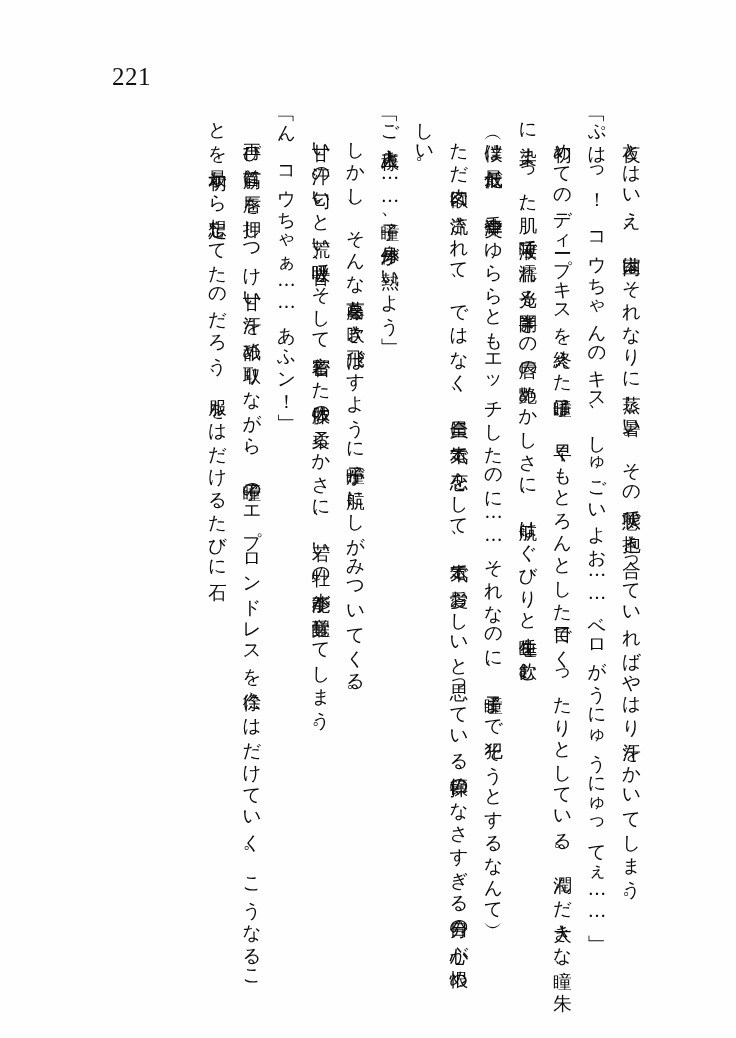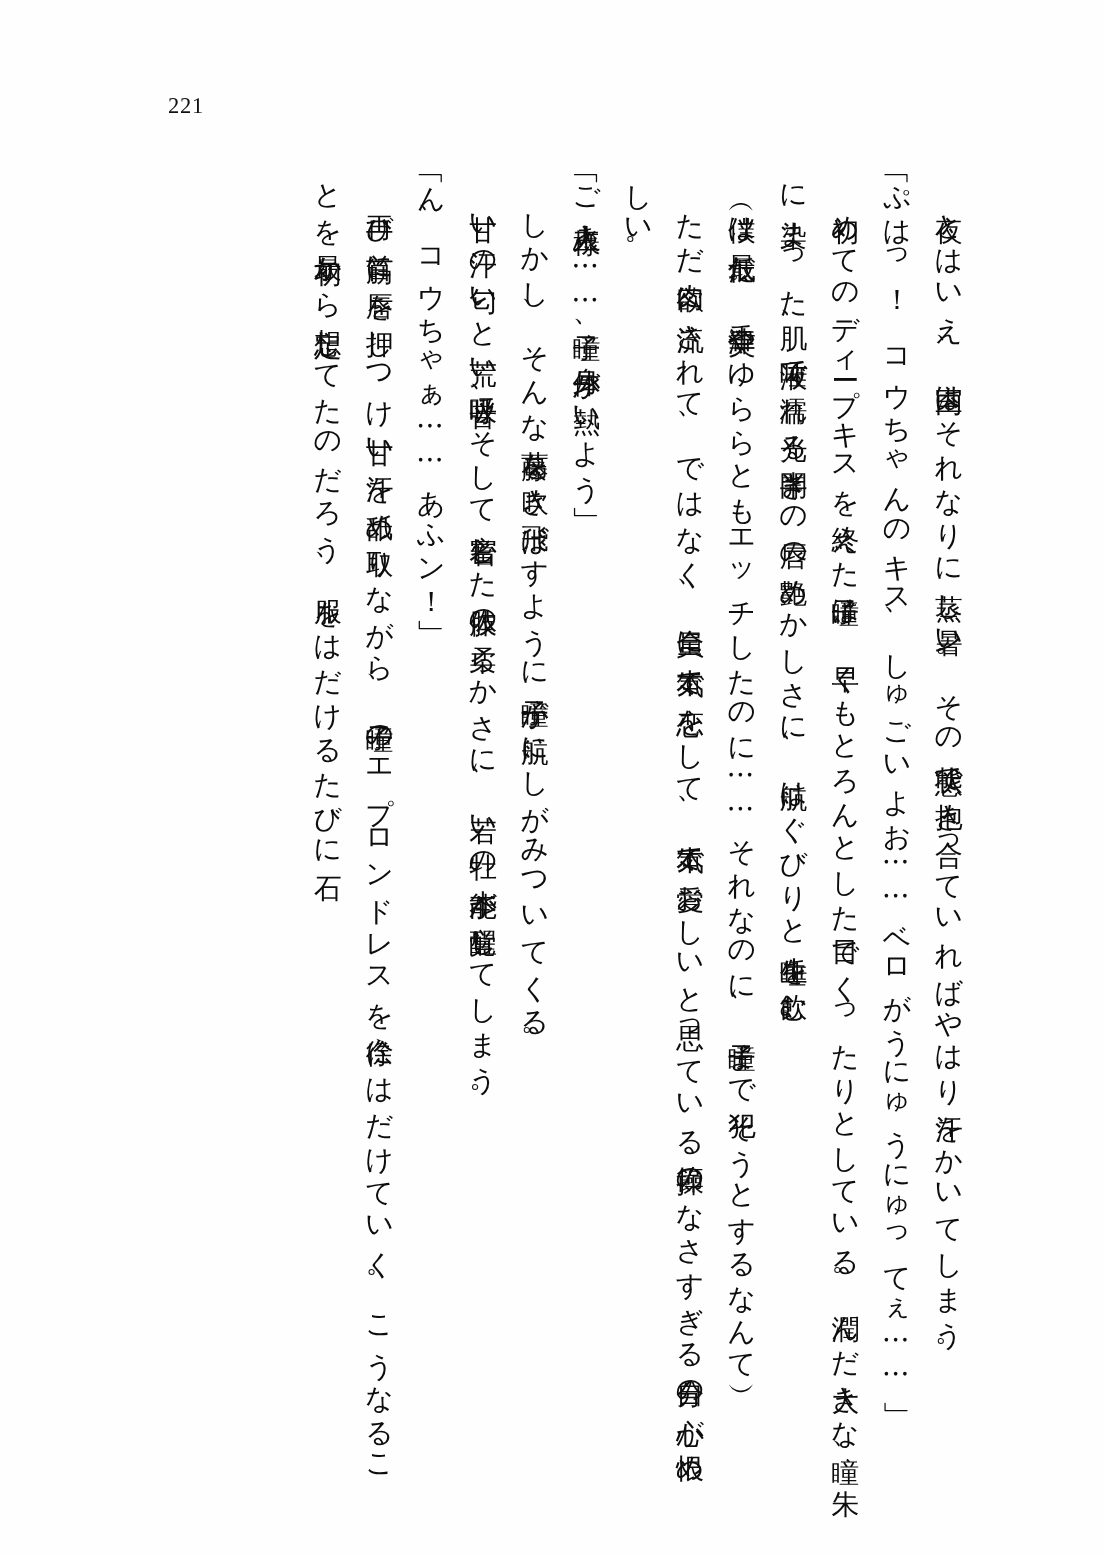--- a/index.html
+++ b/index.html
@@ -15,21 +15,21 @@
     width: 736px;
     height: 1038px;
     background: #fefefe;
     overflow: hidden;
   }
   .page-number {
     position: absolute;
     left: 112px;
     top: 63px;
     font-family: "Liberation Serif", serif;
-    font-size: 15px;
+    font-size: 25px;
     color: #111;
     letter-spacing: 0.5px;
   }
   .body-text {
     position: absolute;
     right: 88px;
     top: 110px;
     height: 870px;
     writing-mode: vertical-rl;
     -webkit-writing-mode: vertical-rl;

